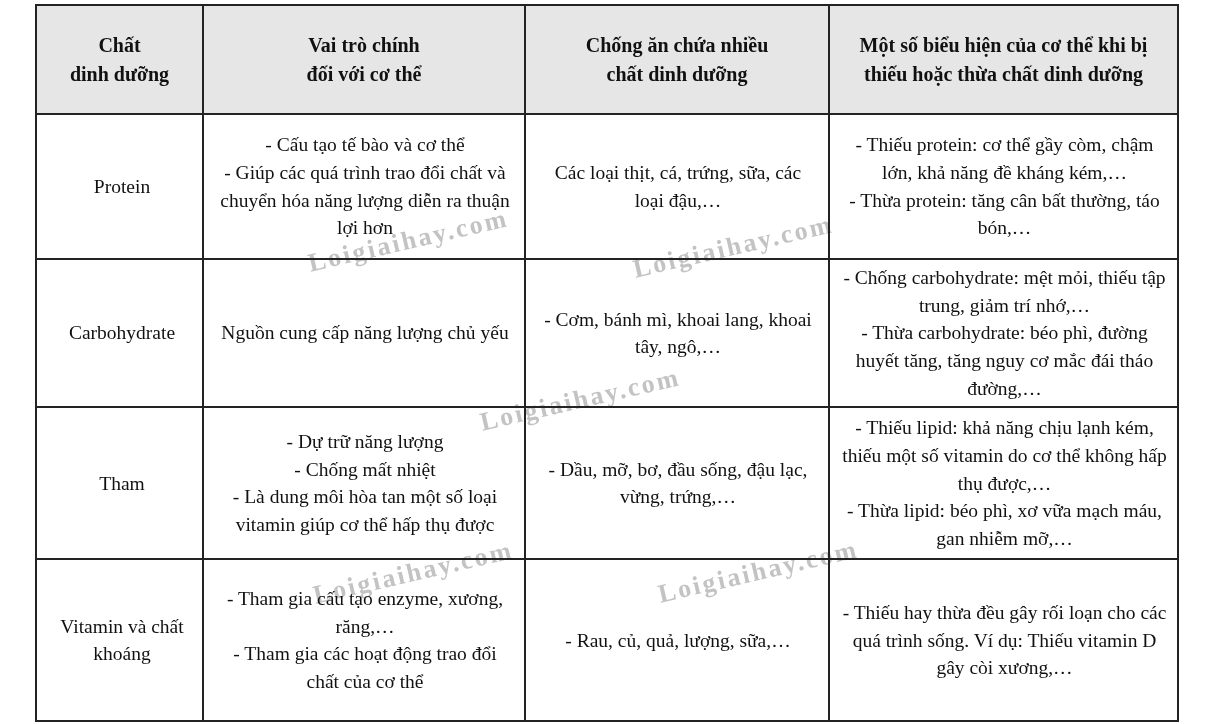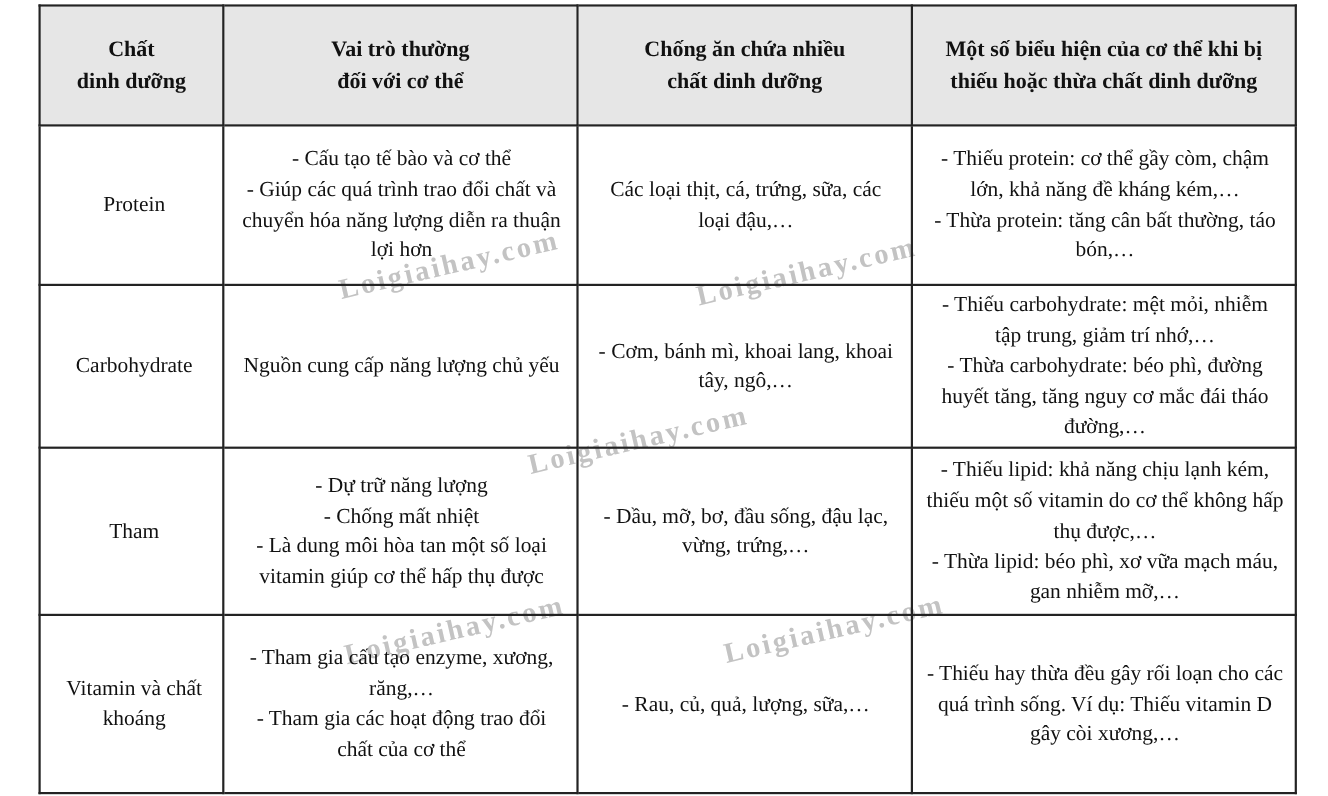--- a/index.html
+++ b/index.html
@@ -90,42 +90,42 @@
     <colgroup>
       <col style="width:167px">
       <col style="width:322px">
       <col style="width:304px">
       <col style="width:349px">
     </colgroup>
     <thead>
       <tr class="hdr">
         <th>Chất
 dinh dưỡng</th>
-        <th>Vai trò thường
+        <th>Vai trò chính
 đối với cơ thể</th>
         <th>Chống ăn chứa nhiều
 chất dinh dưỡng</th>
         <th>Một số biểu hiện của cơ thể khi bị
 thiếu hoặc thừa chất dinh dưỡng</th>
       </tr>
     </thead>
     <tbody>
       <tr class="r0">
         <td class="c1">Protein</td>
         <td class="c2">- Cấu tạo tế bào và cơ thể
 - Giúp các quá trình trao đổi chất và chuyển hóa năng lượng diễn ra thuận lợi hơn</td>
         <td class="c3">Các loại thịt, cá, trứng, sữa, các loại đậu,…</td>
         <td class="c4">- Thiếu protein: cơ thể gầy còm, chậm lớn, khả năng đề kháng kém,…
 - Thừa protein: tăng cân bất thường, táo bón,…</td>
       </tr>
       <tr class="r1">
         <td class="c1">Carbohydrate</td>
         <td class="c2">Nguồn cung cấp năng lượng chủ yếu</td>
         <td class="c3">- Cơm, bánh mì, khoai lang, khoai tây, ngô,…</td>
-        <td class="c4">- Thiếu carbohydrate: mệt mỏi, nhiễm tập trung, giảm trí nhớ,…
+        <td class="c4">- Chống carbohydrate: mệt mỏi, thiếu tập trung, giảm trí nhớ,…
 - Thừa carbohydrate: béo phì, đường huyết tăng, tăng nguy cơ mắc đái tháo đường,…</td>
       </tr>
       <tr class="r2">
         <td class="c1">Tham</td>
         <td class="c2">- Dự trữ năng lượng
 - Chống mất nhiệt
 - Là dung môi hòa tan một số loại vitamin giúp cơ thể hấp thụ được</td>
         <td class="c3">- Dầu, mỡ, bơ, đầu sống, đậu lạc, vừng, trứng,…</td>
         <td class="c4">- Thiếu lipid: khả năng chịu lạnh kém, thiếu một số vitamin do cơ thể không hấp thụ được,…
 - Thừa lipid: béo phì, xơ vữa mạch máu, gan nhiễm mỡ,…</td>

